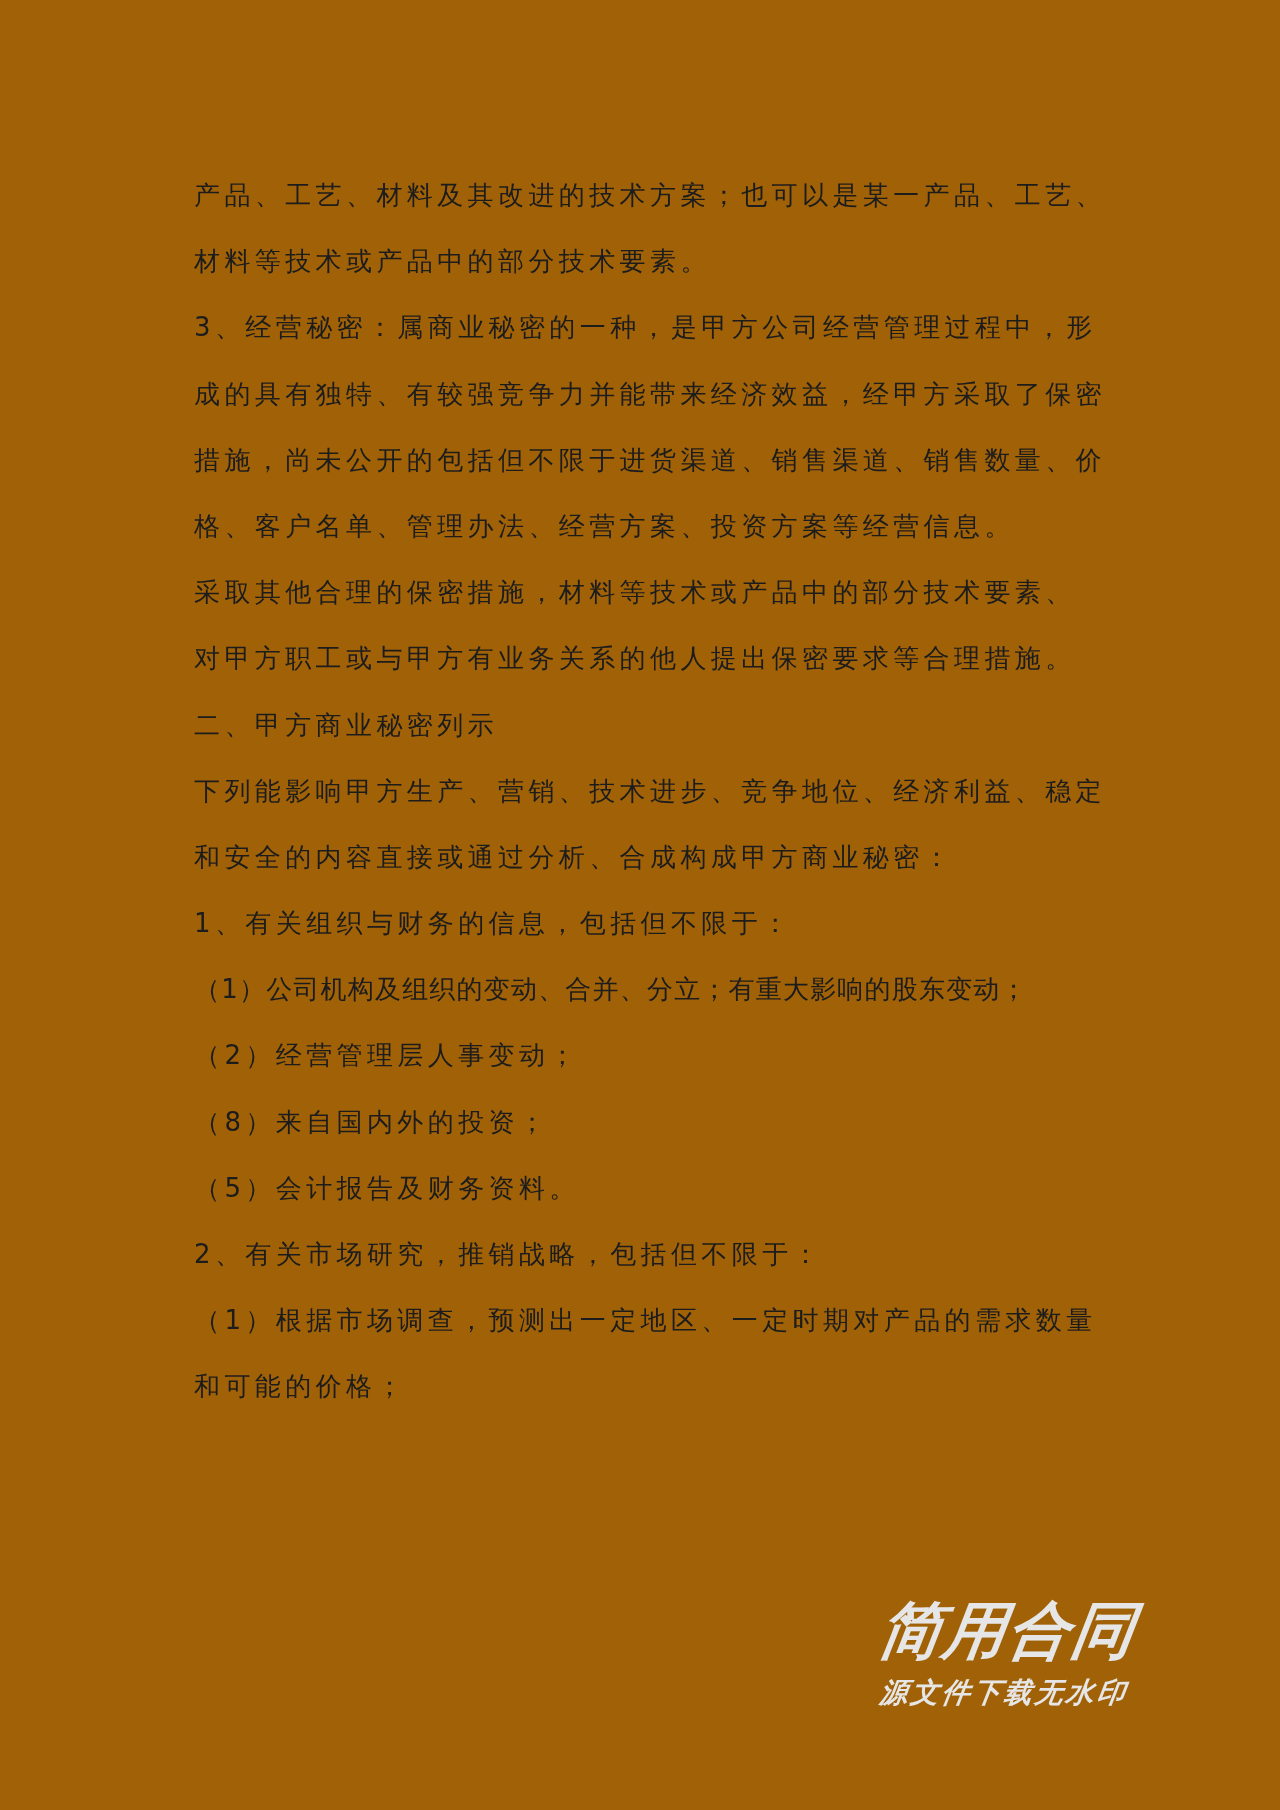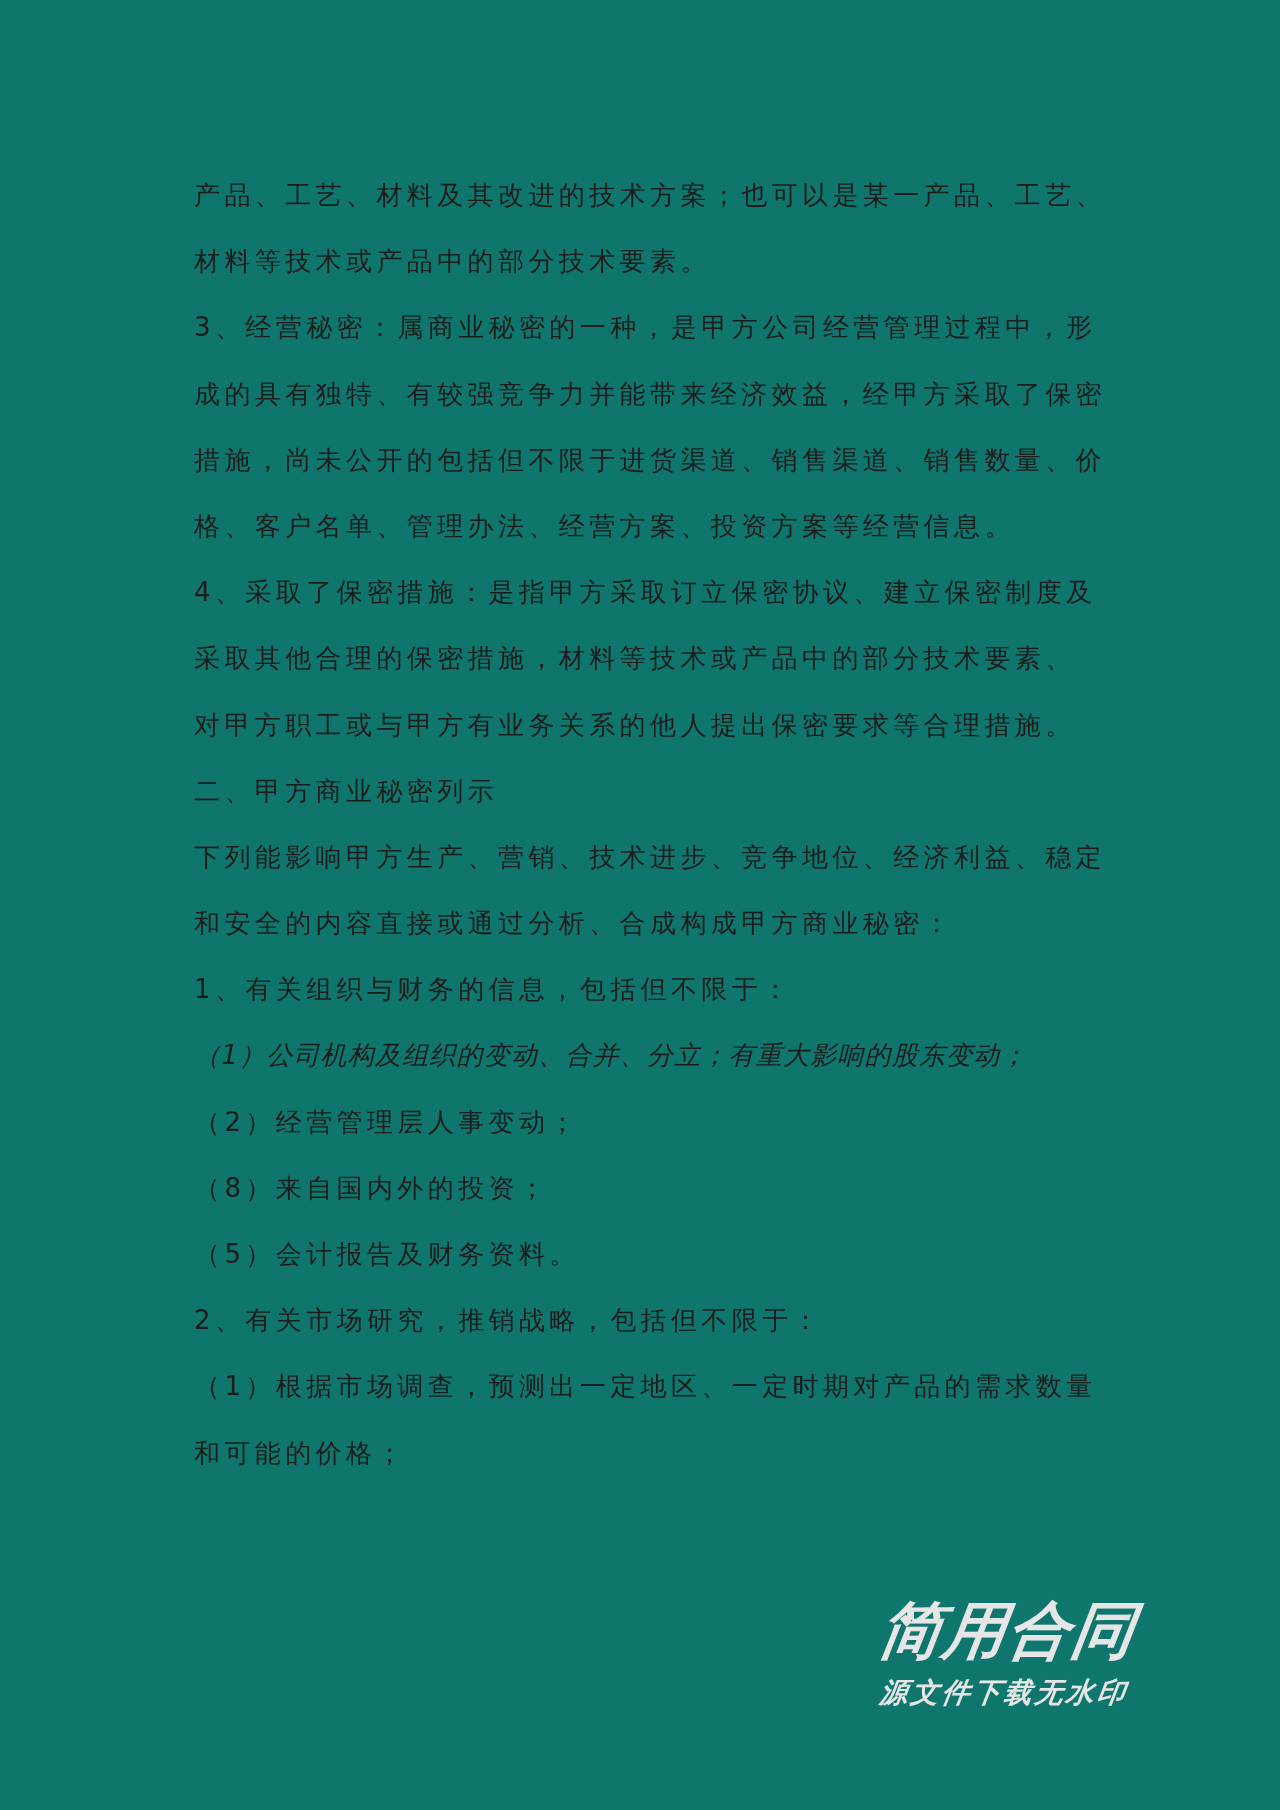--- a/index.html
+++ b/index.html
@@ -14,39 +14,38 @@
       overflow: hidden;
       font-family: "DejaVu Sans", "Liberation Sans", sans-serif;
       color: #1a1a1a;
     }
     .page {
       position: absolute;
       left: 0;
       top: 0;
       width: 1280px;
       height: 1810px;
-      background: #0f766e;
+      background: #a16207;
     }
     .doc-body {
       position: absolute;
       left: 194px;
       top: 162px;
       width: 900px;
     }
     .line {
       height: 66.2px;
       line-height: 66.2px;
       font-size: 26px;
       letter-spacing: 4.4px;
       white-space: nowrap;
       color: #1c1c1c;
     }
     .line.tight {
       letter-spacing: 1.2px;
-      font-style: italic;
     }
     .watermark {
       position: absolute;
       left: 880px;
       top: 1592px;
       width: 330px;
       text-align: left;
       color: #e6e6e6;
       font-style: italic;
       font-weight: bold;
@@ -68,21 +67,20 @@
 <body>
 
 <div class="page">
   <div class="doc-body">
     <div class="line">产品、工艺、材料及其改进的技术方案；也可以是某一产品、工艺、</div>
     <div class="line">材料等技术或产品中的部分技术要素。</div>
     <div class="line">3、经营秘密：属商业秘密的一种，是甲方公司经营管理过程中，形</div>
     <div class="line">成的具有独特、有较强竞争力并能带来经济效益，经甲方采取了保密</div>
     <div class="line">措施，尚未公开的包括但不限于进货渠道、销售渠道、销售数量、价</div>
     <div class="line">格、客户名单、管理办法、经营方案、投资方案等经营信息。</div>
-    <div class="line">4、采取了保密措施：是指甲方采取订立保密协议、建立保密制度及</div>
     <div class="line">采取其他合理的保密措施，材料等技术或产品中的部分技术要素、</div>
     <div class="line">对甲方职工或与甲方有业务关系的他人提出保密要求等合理措施。</div>
     <div class="line">二、甲方商业秘密列示</div>
     <div class="line">下列能影响甲方生产、营销、技术进步、竞争地位、经济利益、稳定</div>
     <div class="line">和安全的内容直接或通过分析、合成构成甲方商业秘密：</div>
     <div class="line">1、有关组织与财务的信息，包括但不限于：</div>
     <div class="line tight">（1）公司机构及组织的变动、合并、分立；有重大影响的股东变动；</div>
     <div class="line">（2）经营管理层人事变动；</div>
     <div class="line">（8）来自国内外的投资；</div>
     <div class="line">（5）会计报告及财务资料。</div>

